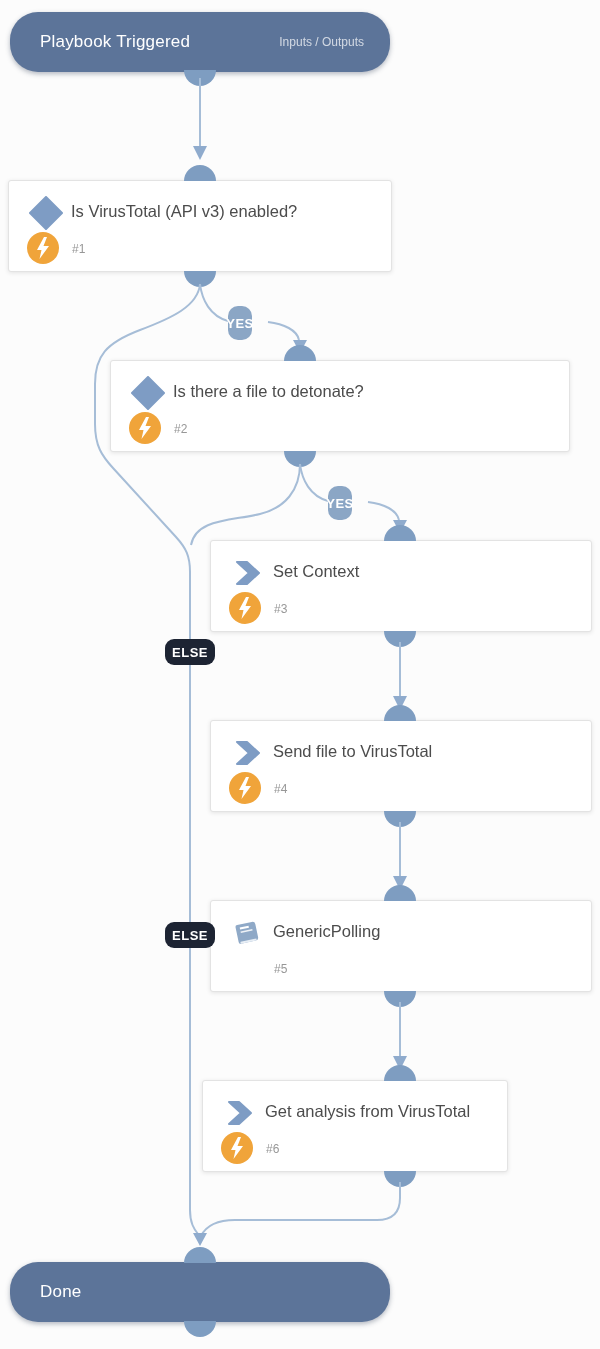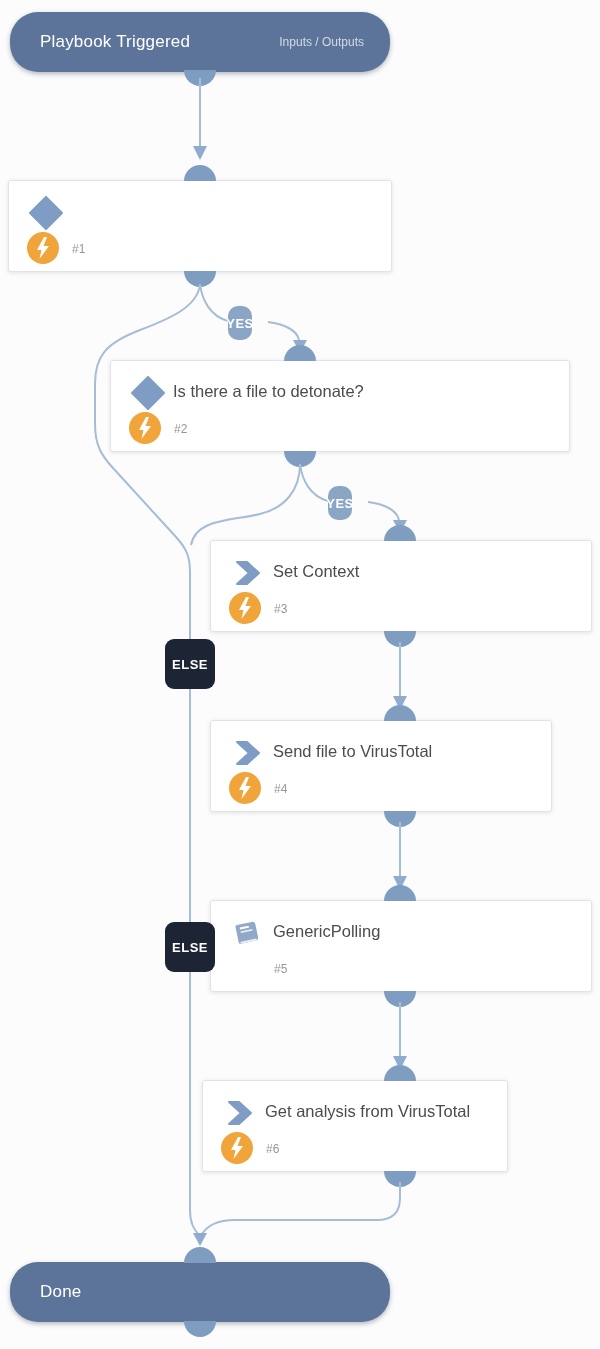--- a/index.html
+++ b/index.html
@@ -25,21 +25,21 @@
   .task .t-title { position:absolute; left:62px; top:21px; font-size:16.5px; color:#4c4c4c; }
   .task .t-bolt { position:absolute; left:18px; top:51px; width:32px; height:32px; }
   .task .t-id { position:absolute; left:63px; top:61px; font-size:12px; color:#979797; }
 
   
   .badge {
     position:absolute; z-index:6; color:#fff; font-size:13px; font-weight:bold;
     display:flex; align-items:center; justify-content:center; letter-spacing:.5px;
   }
   .badge.yes { width:24px; height:34px; background:#8ba6c5; border-radius:10px; }
-  .badge.else { width:50px; height:50px; background:#1d2433; border-radius:9px; }
+  .badge.else { width:50px; height:26px; background:#1d2433; border-radius:9px; }
 
   svg.wires { position:absolute; left:0; top:0; z-index:5; pointer-events:none; }
   .wire { fill:none; stroke:#a6bdd7; stroke-width:2; }
   .dome { fill:#7e9dc1; }
   .arrow { fill:#8fabcd; }
 </style>
 </head>
 <body>
 
 <div class="canvas">
@@ -96,20 +96,21 @@
     <span class="pill-title">Playbook Triggered</span>
     <span class="pill-link">Inputs / Outputs</span>
   </div>
 
   <div class="task" style="left:8px; top:180px; width:384px;">
     <span class="t-icon">
       <svg width="34" height="34" viewBox="0 0 34 34">
           <polygon points="17,1 33,17 17,33 1,17" fill="#7e9cc4" stroke="#7e9cc4" stroke-width="2" stroke-linejoin="round"></polygon>
         </svg>
     </span>
+    <span class="t-title">Is VirusTotal (API v3) enabled?</span>
     <span class="t-bolt">
       <svg width="32" height="32" viewBox="0 0 32 32">
           <circle cx="16" cy="16" r="16" fill="#f0a43a"></circle>
           <polygon points="17,5 10,18 14.5,18 12.5,27 22,14 16.5,14 20,5" fill="#fff"></polygon>
         </svg>
     </span>
     <span class="t-id">#1</span>
   </div>
 
   <div class="badge yes" style="left:228px; top:306px;">YES</div>
@@ -143,21 +144,21 @@
       <svg width="32" height="32" viewBox="0 0 32 32">
           <circle cx="16" cy="16" r="16" fill="#f0a43a"></circle>
           <polygon points="17,5 10,18 14.5,18 12.5,27 22,14 16.5,14 20,5" fill="#fff"></polygon>
         </svg>
     </span>
     <span class="t-id">#3</span>
   </div>
 
   <div class="badge else" style="left:165px; top:639px;">ELSE</div>
 
-  <div class="task" style="left:210px; top:720px; width:342px;">
+  <div class="task" style="left:210px; top:720px; width:382px;">
     <span class="t-icon">
       <svg width="34" height="34" viewBox="0 0 34 34">
           <polygon points="6,6 16,6 28,17 16,28 6,28 18,17" fill="#7e9cc4" stroke="#7e9cc4" stroke-width="2" stroke-linejoin="round"></polygon>
         </svg>
     </span>
     <span class="t-title">Send file to VirusTotal</span>
     <span class="t-bolt">
       <svg width="32" height="32" viewBox="0 0 32 32">
           <circle cx="16" cy="16" r="16" fill="#f0a43a"></circle>
           <polygon points="17,5 10,18 14.5,18 12.5,27 22,14 16.5,14 20,5" fill="#fff"></polygon>

